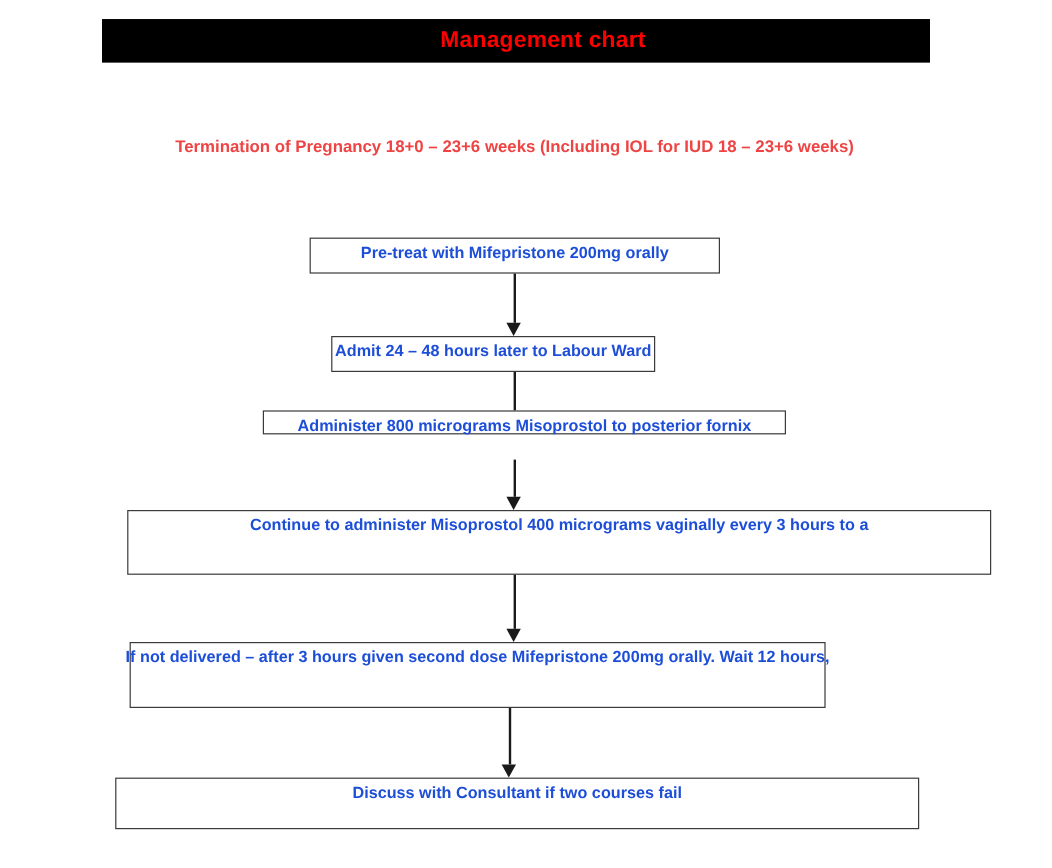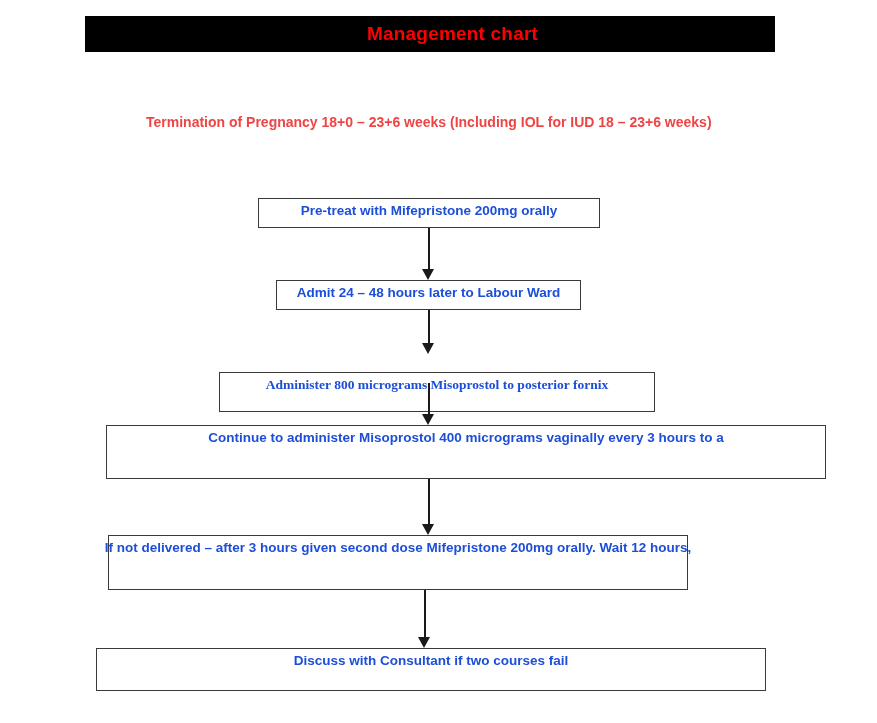--- a/index.html
+++ b/index.html
@@ -62,22 +62,22 @@
     text-align: center;
     color: #1d4ed8;
     font-size: 13.5px;
     font-weight: bold;
     line-height: 20px;
     padding: 2px 8px;
   }
   .node .line { display: block; white-space: nowrap; }
 
   #node-1 { left: 258px; top: 198px; width: 342px; height: 30px; }
-  #node-2 { left: 276px; top: 280px; width: 305px; height: 30px; }
-  #node-3 { left: 219px; top: 372px; width: 436px; height: 40px; font-family: Liberation Serif, serif; }
+  #node-2 { left: 276px; top: 280px; width: 270px; height: 30px; }
+  #node-3 { left: 219px; top: 342px; width: 436px; height: 20px; }
   #node-4 { left: 106px; top: 425px; width: 720px; height: 54px; }
   #node-5 { left: 108px; top: 535px; width: 580px; height: 55px; }
   #node-6 { left: 96px; top: 648px; width: 670px; height: 43px; }
 
   
   .connector {
     position: absolute;
     width: 13px;
   }
   .connector .shaft {

